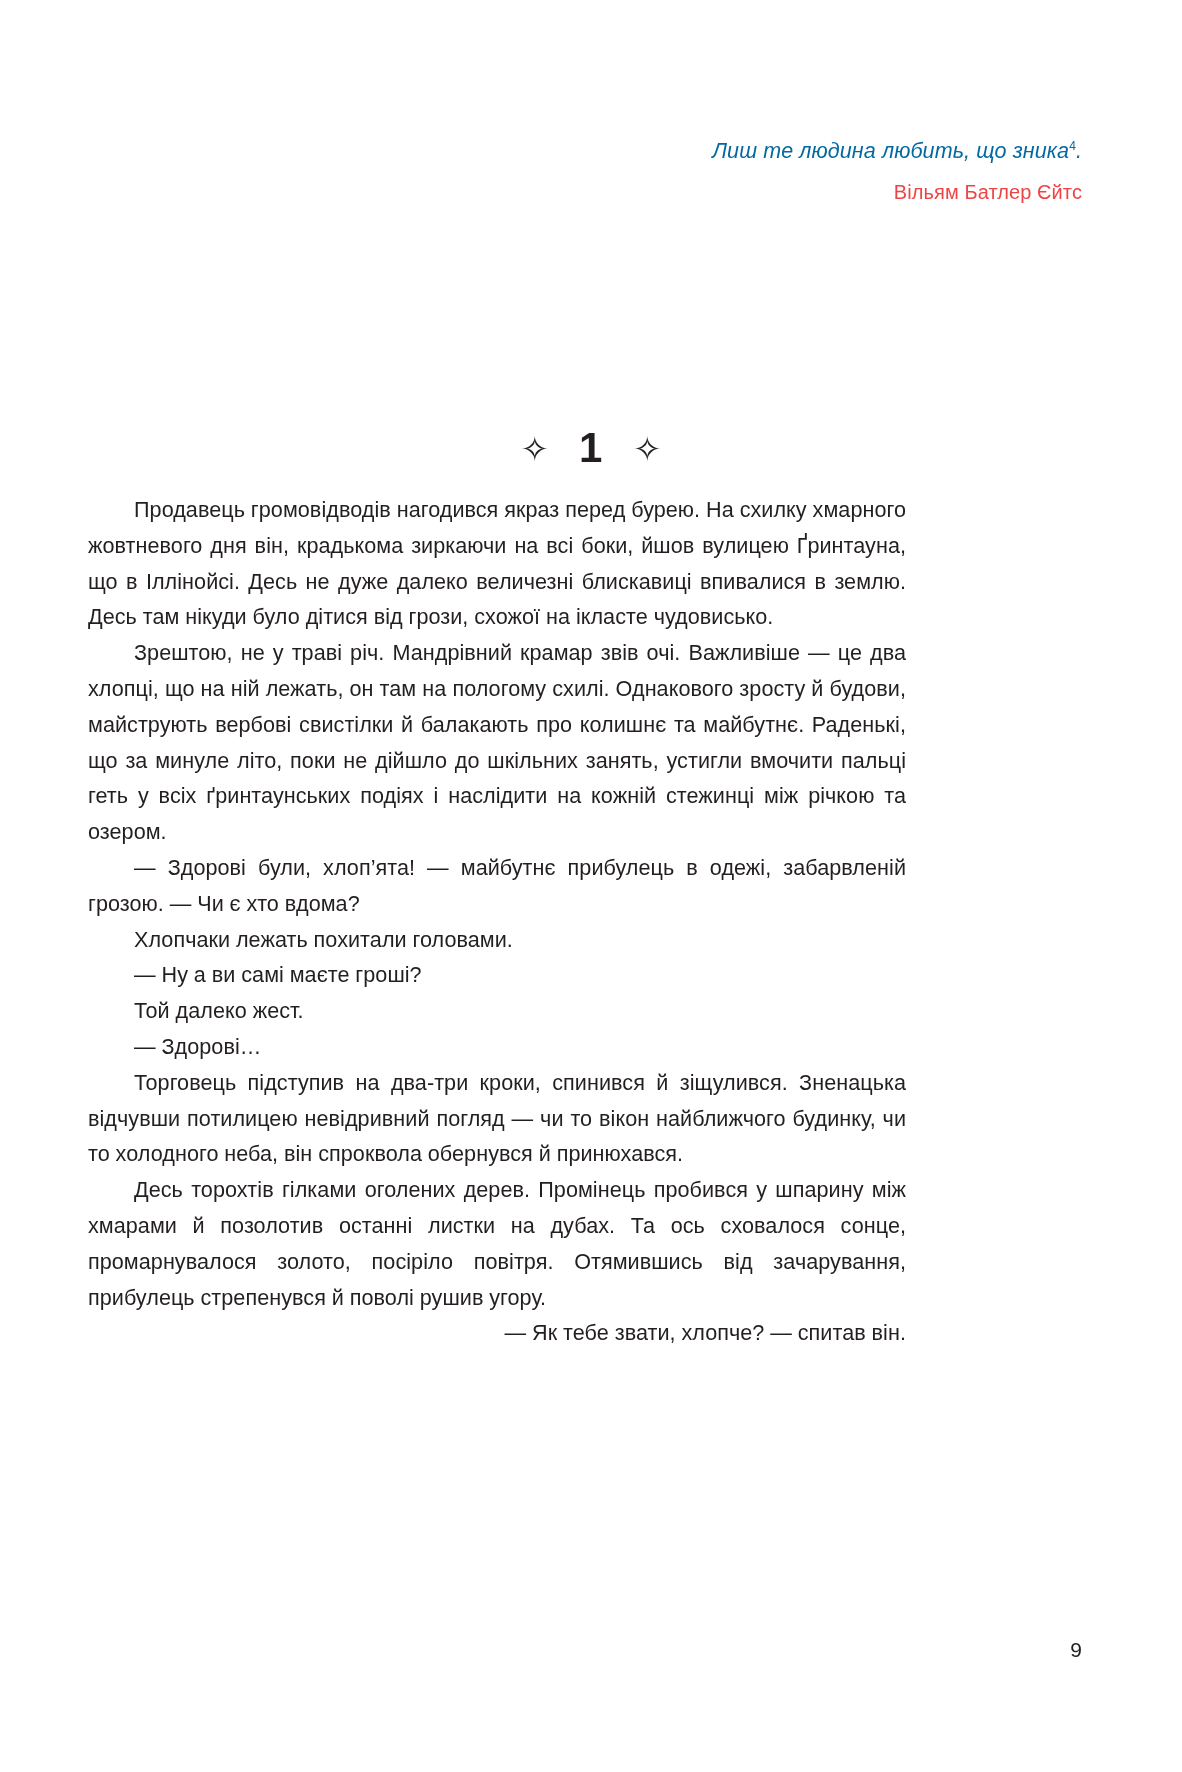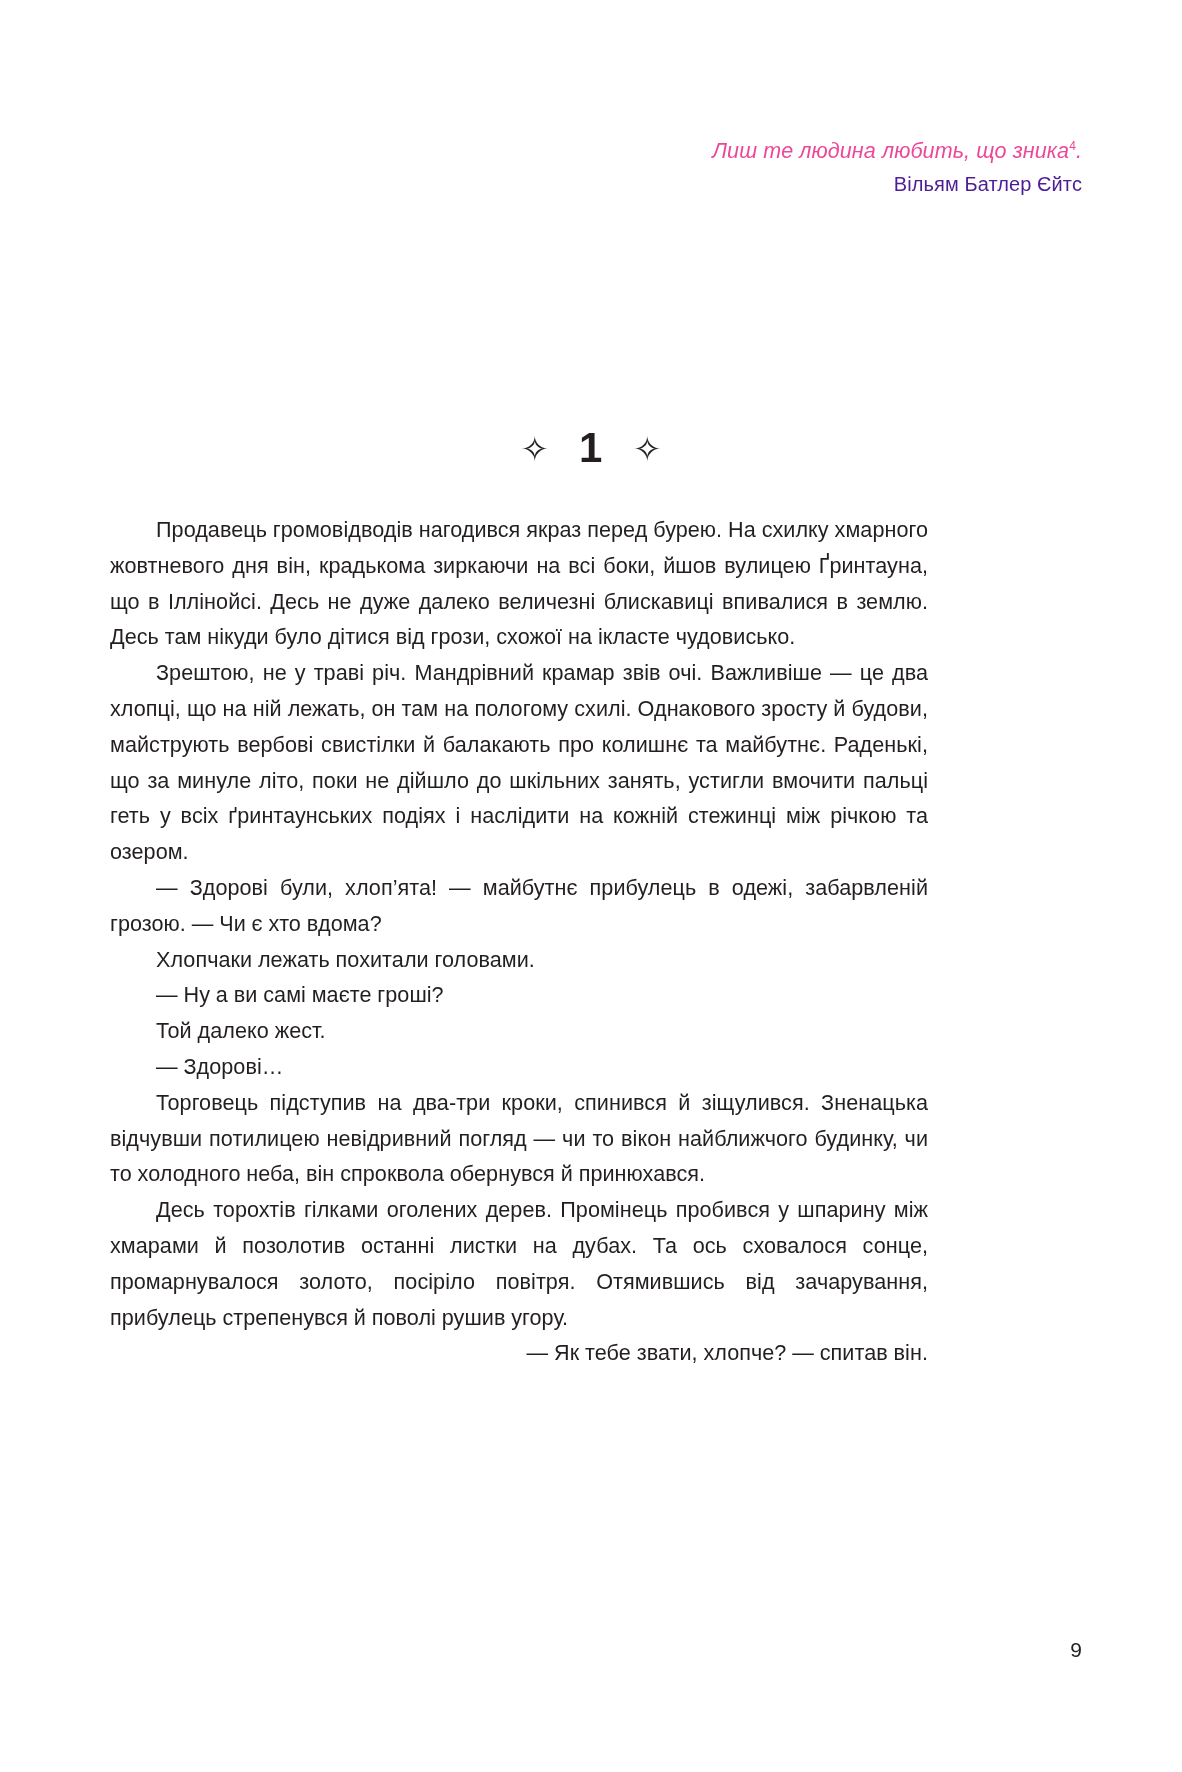--- a/index.html
+++ b/index.html
@@ -24,35 +24,35 @@
     position: absolute;
     top: 136px;
     right: 100px;
     width: 640px;
     text-align: right;
   }
   .epigraph-quote {
     font-style: italic;
     font-size: 21.5px;
     line-height: 30px;
-    color: #ec4899;
+    color: #0369a1;
     letter-spacing: 0.1px;
     margin: 0;
   }
   .epigraph-quote sup {
     font-size: 12px;
     font-style: normal;
     vertical-align: super;
     line-height: 0;
   }
   .epigraph-author {
-    margin: 4px 0 0 0;
+    margin: 12px 0 0 0;
     font-size: 20px;
     line-height: 28px;
-    color: #4c1d95;
+    color: #ef4444;
     letter-spacing: 0.1px;
     text-align: right;
   }
 
   
   .chapter-heading {
     position: absolute;
     top: 413px;
     left: 0;
     width: 100%;
@@ -75,24 +75,23 @@
     font-size: 42px;
     font-weight: bold;
     line-height: 1;
     color: #231f20;
     letter-spacing: 0.5px;
   }
 
   
   .body-text {
     position: absolute;
-    top: 512px;
+    top: 492px;
     left: 88px;
     width: 818px;
-    margin-left: 22px;
   }
   .para {
     margin: 0;
     font-size: 21.6px;
     line-height: 35.8px;
     text-align: justify;
     text-justify: inter-word;
     text-indent: 46px;
     color: #231f20;
     letter-spacing: 0.05px;

